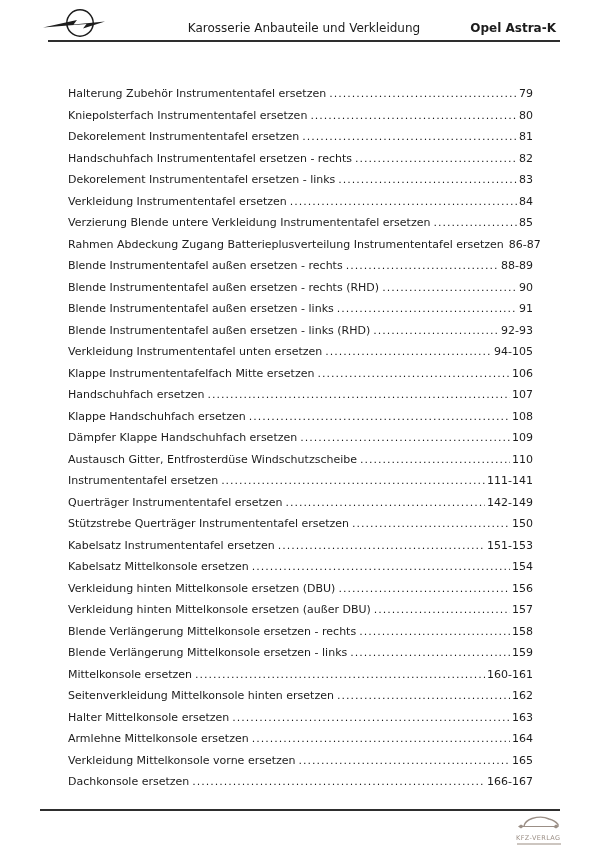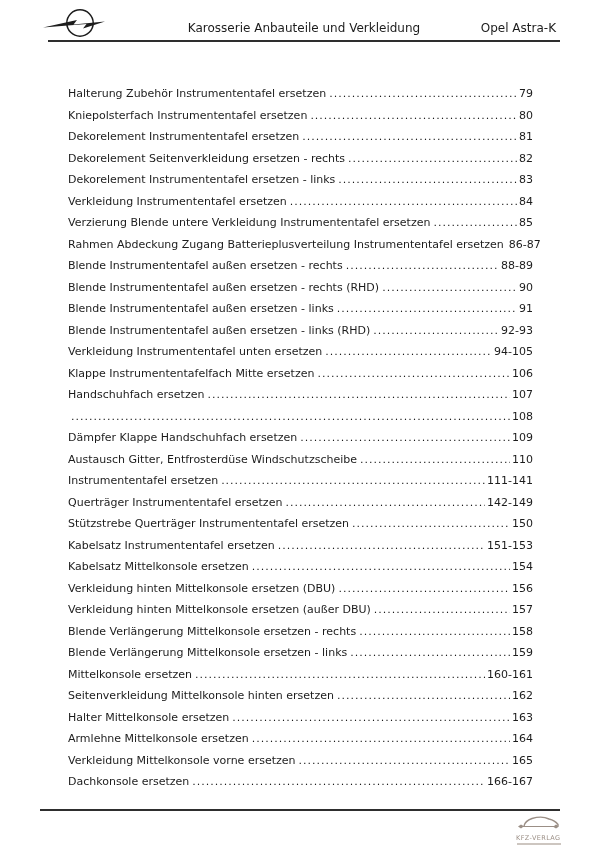--- a/index.html
+++ b/index.html
@@ -16,21 +16,21 @@
 
   
   .header{position:absolute;top:0;left:8px;right:0;height:42px;}
   .opel-logo{position:absolute;left:35px;top:7px;}
   .header-title{
     position:absolute;left:0;right:0;top:21px;
     text-align:center;font-size:12px;color:#1c1c1c;
   }
   .header-model{
     position:absolute;right:44px;top:21px;
-    font-size:12px;color:#1c1c1c;
+    font-size:12px;color:#1c1c1c;font-weight:bold;
   }
   .rule{
     position:absolute;left:40px;right:40px;height:2px;
     background:#2e2e2e;
   }
   .header .rule{top:40px;}
 
   
   .toc{
     position:absolute;top:64px;left:68px;right:67px;
@@ -93,21 +93,21 @@
       <span class="page-num">80</span>
     </div>
 
     <div class="row">
       <span class="label">Dekorelement Instrumententafel ersetzen</span>
       <span class="dots"></span>
       <span class="page-num">81</span>
     </div>
 
     <div class="row">
-      <span class="label">Dekorelement Seitenverkleidung ersetzen - rechts</span>
+      <span class="label">Handschuhfach Instrumententafel ersetzen - rechts</span>
       <span class="dots"></span>
       <span class="page-num">82</span>
     </div>
 
     <div class="row">
       <span class="label">Dekorelement Instrumententafel ersetzen - links</span>
       <span class="dots"></span>
       <span class="page-num">83</span>
     </div>
 
@@ -165,20 +165,21 @@
       <span class="page-num">106</span>
     </div>
 
     <div class="row">
       <span class="label">Handschuhfach ersetzen</span>
       <span class="dots"></span>
       <span class="page-num">107</span>
     </div>
 
     <div class="row">
+      <span class="label">Klappe Handschuhfach ersetzen</span>
       <span class="dots"></span>
       <span class="page-num">108</span>
     </div>
 
     <div class="row">
       <span class="label">Dämpfer Klappe Handschuhfach ersetzen</span>
       <span class="dots"></span>
       <span class="page-num">109</span>
     </div>
 

